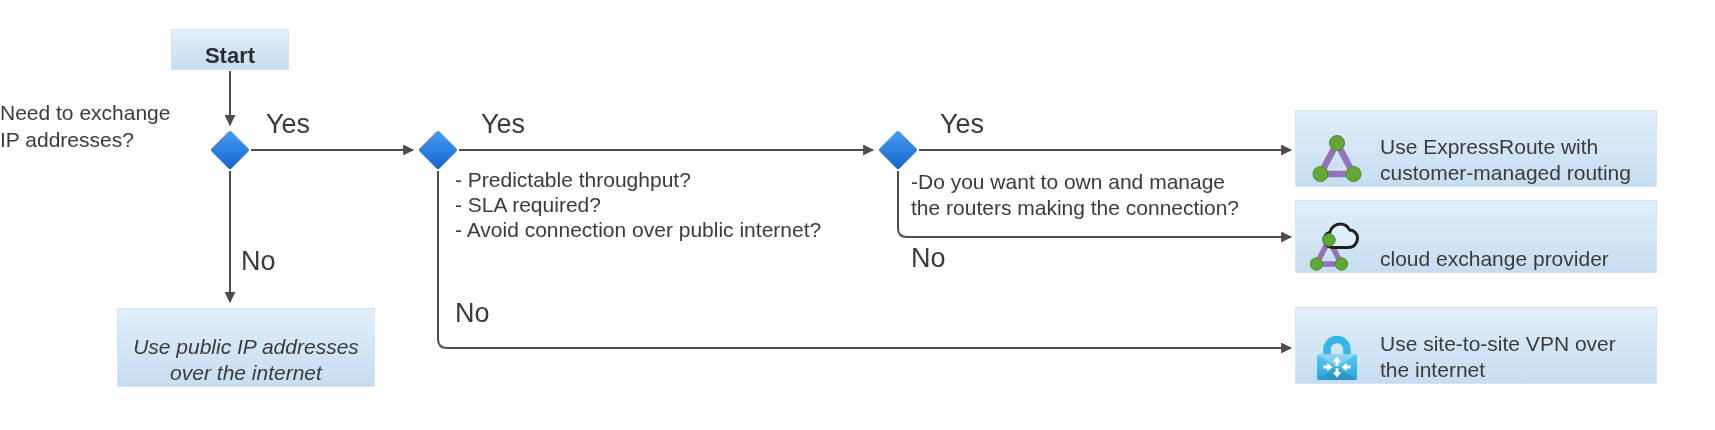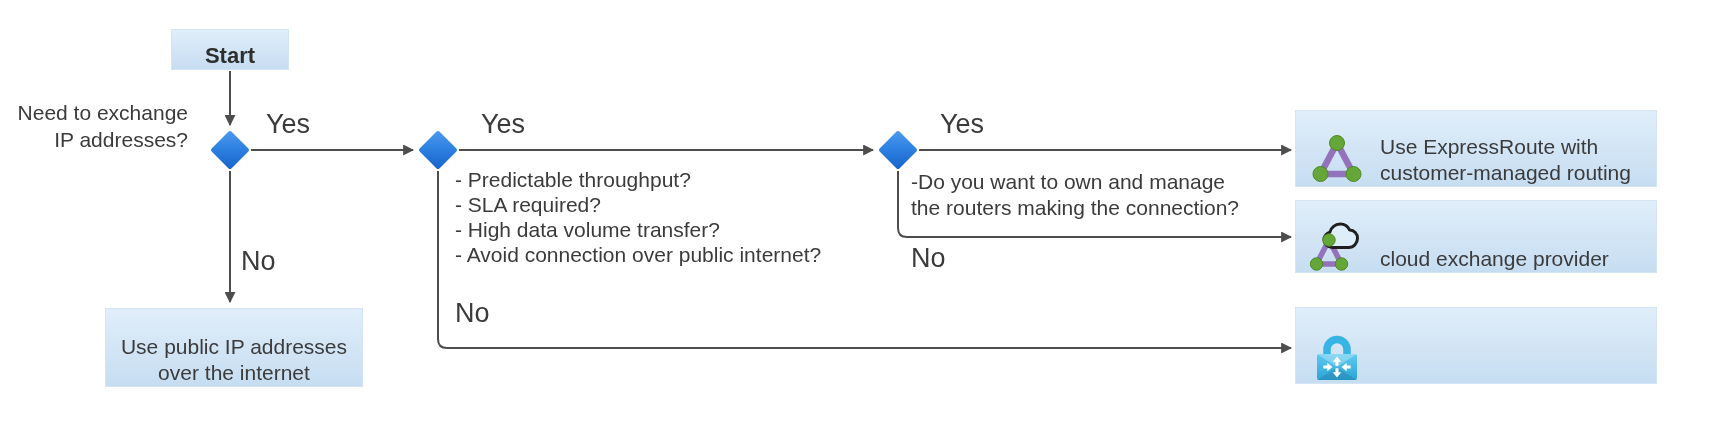--- a/index.html
+++ b/index.html
@@ -8,37 +8,37 @@
     font-family:"Liberation Sans", sans-serif;color:#3b3b3b;
   }
   .connectors{position:absolute;left:0;top:0;width:1715px;height:430px;}
   .box{
     position:absolute;box-sizing:border-box;
     background:linear-gradient(to bottom,#e0eefa 0%,#c6ddf1 100%);
     border:1px solid #d3e5f5;
     display:flex;align-items:flex-end;justify-content:center;text-align:center;
   }
   .start{left:171px;top:29px;width:118px;height:41px;font-weight:bold;font-size:22px;color:#2e2e2e;}
-  .terminal{left:105px;top:308px;width:258px;height:79px;font-size:21px;line-height:26px;}
+  .terminal{left:117px;top:308px;width:258px;height:79px;font-size:21px;line-height:26px;font-style:italic;}
   .result{left:1295px;width:362px;justify-content:flex-start;text-align:left;padding-left:14px;}
   .r1{top:110px;height:77px;}
   .r2{top:200px;height:73px;}
   .r3{top:307px;height:77px;}
   .result .icon{width:54px;height:54px;flex:0 0 54px;margin-right:16px;}
   .result .rtext{font-size:21px;line-height:26px;}
   .diamond{
     position:absolute;width:28px;height:28px;border-radius:2px;
     background:linear-gradient(135deg,#4f9bee 0%,#2f82e2 45%,#1663c9 100%);
     transform:rotate(45deg);
   }
   .d1{left:216px;top:136px;}
   .d2{left:424px;top:136px;}
   .d3{left:884px;top:136px;}
   .lbl{position:absolute;font-size:27px;line-height:26px;white-space:nowrap;color:#3b3b3b;}
-  .q1{left:0px;top:99px;width:188px;text-align:right;font-size:21px;line-height:27px;}
+  .q1{left:0px;top:99px;width:188px;font-size:21px;line-height:27px;}
   .criteria{left:455px;top:167px;font-size:21px;line-height:25px;}
   .q2{left:911px;top:169px;font-size:21px;line-height:26px;}
   .yes1{left:266px;top:111px;}
   .yes2{left:481px;top:111px;}
   .yes3{left:940px;top:111px;}
   .no1{left:241px;top:248px;}
   .no2{left:455px;top:300px;}
   .no3{left:911px;top:245px;}
 </style>
 </head>
@@ -72,21 +72,20 @@
   <div class="diamond d3"></div>
 
   <div class="lbl q1">
     <div>Need to exchange</div>
     <div>IP addresses?</div>
   </div>
 
   <div class="lbl criteria">
     <div>- Predictable throughput?</div>
     <div>- SLA required?</div>
-    <div>- High data volume transfer?</div>
     <div>- Avoid connection over public internet?</div>
   </div>
 
   <div class="lbl q2">
     <div>-Do you want to own and manage</div>
     <div>the routers making the connection?</div>
   </div>
 
   <span class="lbl yes1">Yes</span>
   <span class="lbl yes2">Yes</span>
@@ -140,15 +139,19 @@
       <rect x="7" y="25" width="40" height="26" rx="2" fill="url(#lockgrad)"></rect>
       <path d="M7 25 L47 25 L27 38 Z" fill="rgba(255,255,255,0.28)"></path>
       <path d="M7 51 L47 51 L27 38 Z" fill="rgba(0,0,0,0.10)"></path>
       <g fill="#ffffff">
         <path d="M27 27.5 l4.2 5.2 h-2.7 v4 h-3 v-4 h-2.7 z"></path>
         <path d="M27 48.5 l4.2 -5.2 h-2.7 v-4 h-3 v4 h-2.7 z"></path>
         <path d="M22.5 38 l-5.2 -4.2 v2.7 h-4 v3 h4 v2.7 z"></path>
         <path d="M31.5 38 l5.2 -4.2 v2.7 h4 v3 h-4 v2.7 z"></path>
       </g>
     </svg>
+    <div class="rtext">
+      <div>Use site-to-site VPN over</div>
+      <div>the internet</div>
+    </div>
   </div>
 
 </div>
 
 </body></html>

